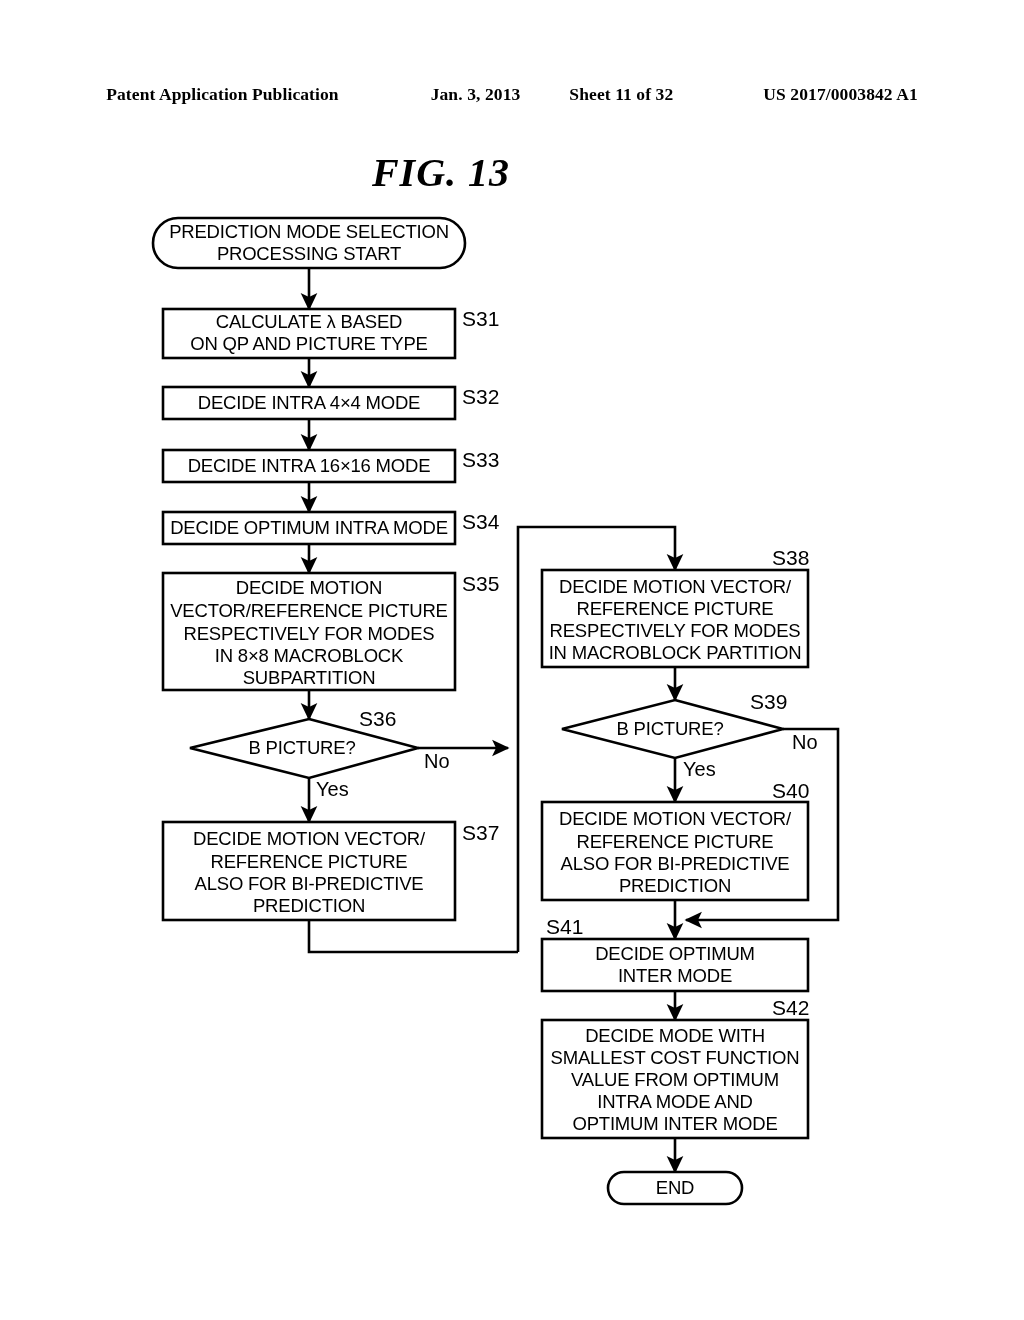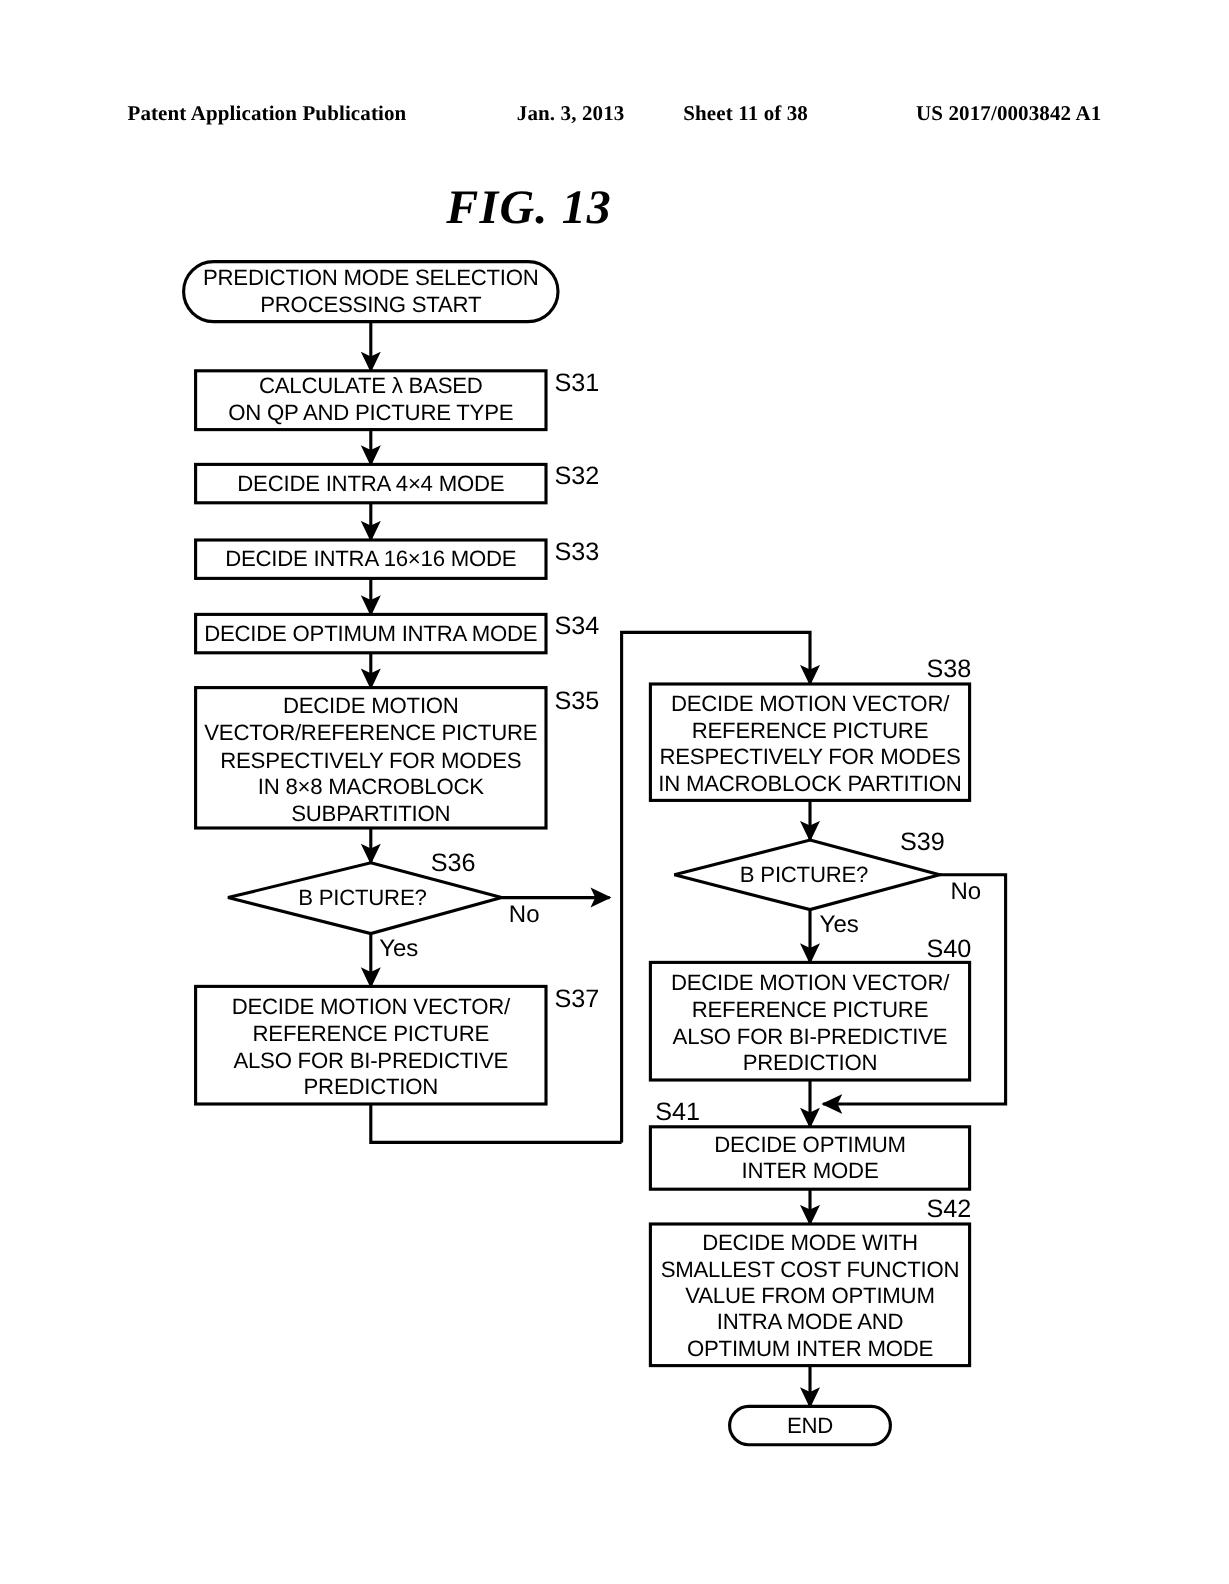--- a/index.html
+++ b/index.html
@@ -101,21 +101,21 @@
     fill: none;
   }
   .arrowhead { fill: #000000; }
 </style>
 </head>
 <body>
 
 <div class="page-header">
   <span class="hdr-pub">Patent Application Publication</span>
   <span class="hdr-date">Jan. 3, 2013</span>
-  <span class="hdr-sheet">Sheet 11 of 38</span>
+  <span class="hdr-sheet">Sheet 11 of 32</span>
   <span class="hdr-num">US 2017/0003842 A1</span>
 </div>
 
 <div class="fig-title">FIG. 13</div>
 
 <svg id="flow-canvas" viewBox="0 0 1024 1320">
 
   <defs>
     <marker id="arrow" viewBox="0 0 12 12" refX="10.5" refY="6" markerWidth="7" markerHeight="7" orient="auto-start-reverse">
       <path class="arrowhead" d="M 0 0.5 L 11.5 6 L 0 11.5 L 2.6 6 z"></path>

